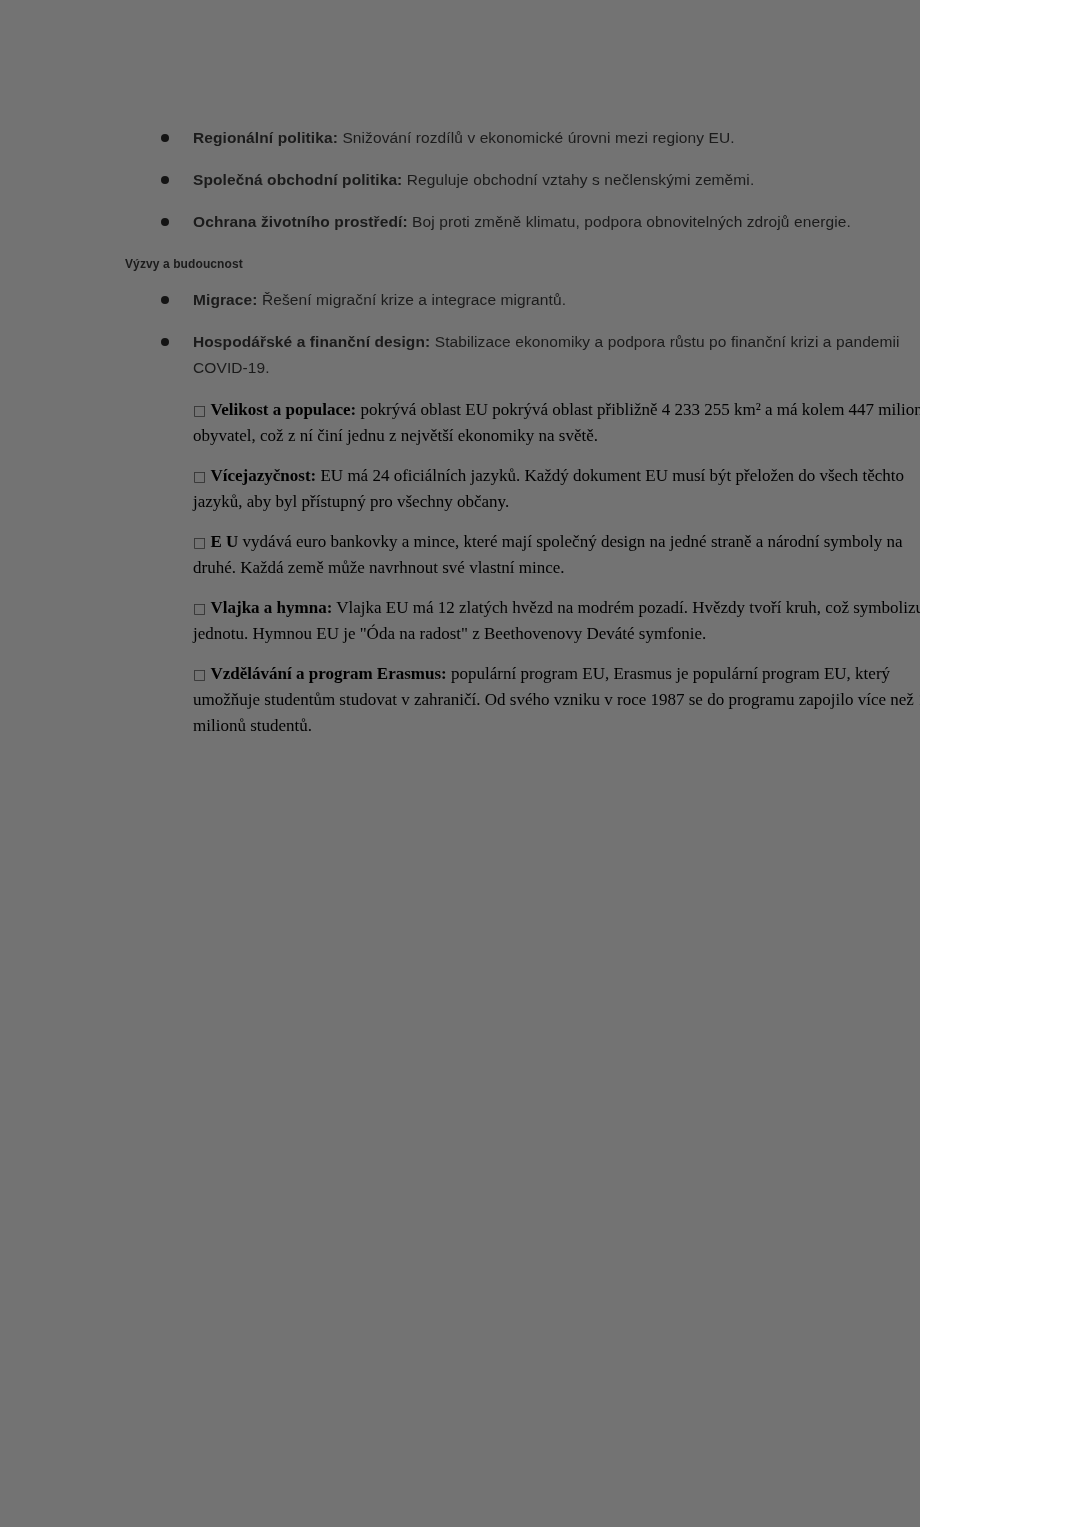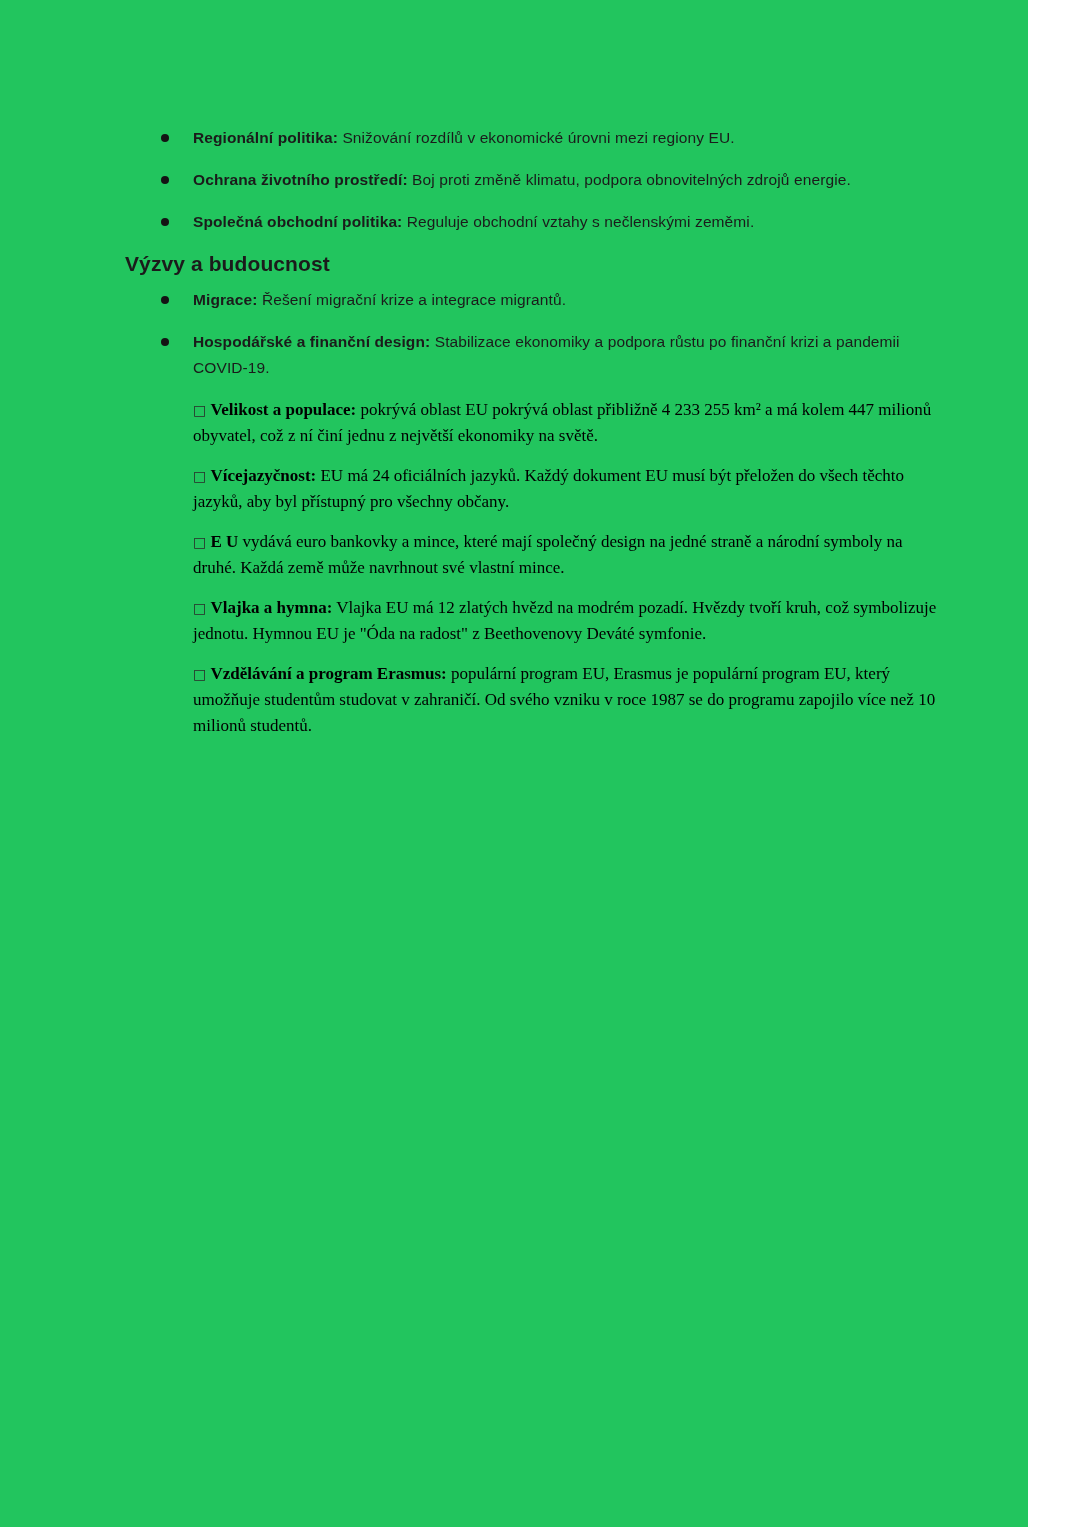--- a/index.html
+++ b/index.html
@@ -2,23 +2,23 @@
 <html lang="cs"><head>
 <meta charset="utf-8">
 <style>
   html, body { margin: 0; padding: 0; }
   body {
     background: #ffffff;
     font-family: "Liberation Sans", sans-serif;
   }
   .page {
     position: relative;
-    width: 1028px;
+    width: 920px;
     height: 1527px;
-    background: #22c55e;
+    background: #737373;
     overflow: hidden;
   }
   .content {
     position: absolute;
     left: 125px;
     top: 125px;
     width: 825px;
   }
   
   ul.bullets {
@@ -39,21 +39,21 @@
     position: absolute;
     left: 36px;
     top: 9px;
     width: 8px;
     height: 8px;
     border-radius: 50%;
     background: #141414;
   }
   .b { font-weight: 700; }
   h2.heading {
-    font-size: 21px;
+    font-size: 12px;
     line-height: 26px;
     font-weight: 700;
     color: #1b1b1b;
     margin: 1px 0 10px 0;
     letter-spacing: 0.1px;
   }
   
   .facts {
     margin-top: 16px;
   }
@@ -80,27 +80,27 @@
   <div class="content">
 
     <ul class="bullets">
       <li class="bullet">
         <span class="dot"></span>
         <span class="b">Regionální politika:</span>
         <span>Snižování rozdílů v ekonomické úrovni mezi regiony EU.</span>
       </li>
       <li class="bullet">
         <span class="dot"></span>
-        <span class="b">Ochrana životního prostředí:</span>
-        <span>Boj proti změně klimatu, podpora obnovitelných zdrojů energie.</span>
+        <span class="b">Společná obchodní politika:</span>
+        <span>Reguluje obchodní vztahy s nečlenskými zeměmi.</span>
       </li>
       <li class="bullet">
         <span class="dot"></span>
-        <span class="b">Společná obchodní politika:</span>
-        <span>Reguluje obchodní vztahy s nečlenskými zeměmi.</span>
+        <span class="b">Ochrana životního prostředí:</span>
+        <span>Boj proti změně klimatu, podpora obnovitelných zdrojů energie.</span>
       </li>
     </ul>
 
     <h2 class="heading">Výzvy a budoucnost</h2>
 
     <ul class="bullets">
       <li class="bullet">
         <span class="dot"></span>
         <span class="b">Migrace:</span>
         <span>Řešení migrační krize a integrace migrantů.</span>

